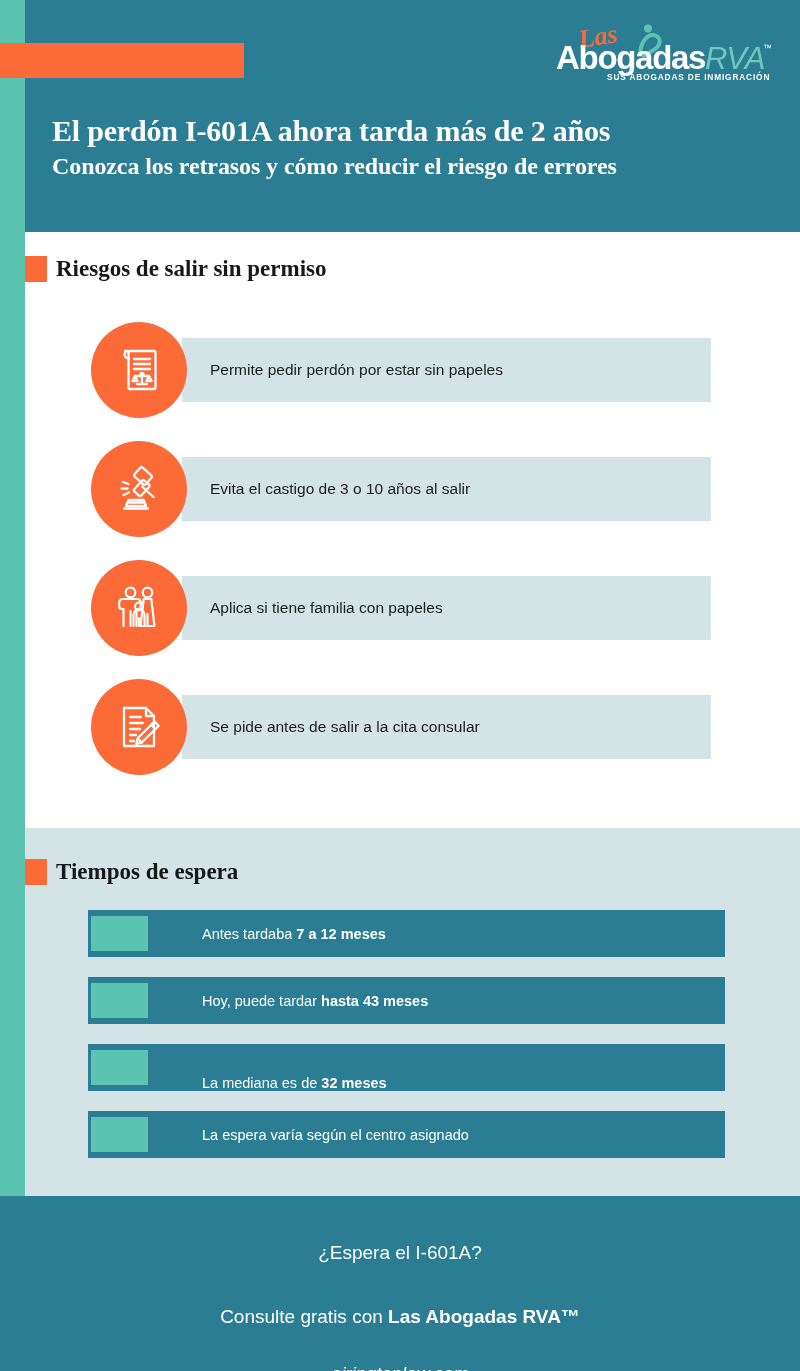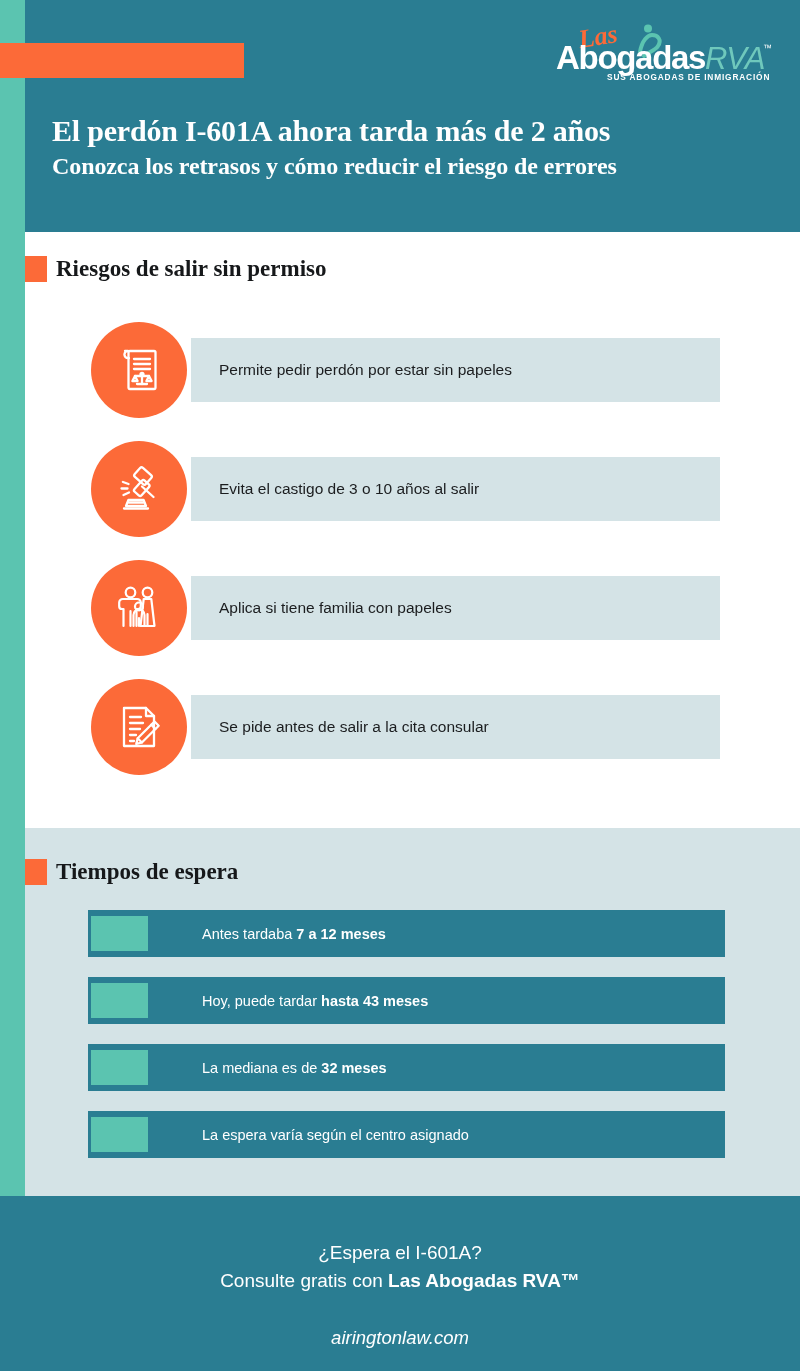--- a/index.html
+++ b/index.html
@@ -120,21 +120,21 @@
 
   .risk-row {
     position: absolute;
     left: 91px;
     width: 620px;
     height: 96px;
   }
 
   .risk-box {
     position: absolute;
-    left: 100px;
+    left: 91px;
     top: 16px;
     width: 529px;
     height: 64px;
     background: #D4E3E6;
     display: flex;
     align-items: center;
   }
 
   .risk-label {
     font-family: "Liberation Sans", sans-serif;
@@ -213,20 +213,21 @@
     font-size: 19px;
     color: #ffffff;
     padding-top: 43px;
     line-height: 28px;
   }
   .footer-line2 {
     font-family: "Liberation Sans", sans-serif;
     font-size: 19px;
     color: #ffffff;
     line-height: 28px;
+    margin-top: 36px;
   }
   .footer-line2 b { font-weight: bold; }
   .footer-url {
     font-family: "Liberation Sans", sans-serif;
     font-size: 18.5px;
     font-style: italic;
     color: #ffffff;
     margin-top: 32px;
   }
 </style>
@@ -367,21 +368,21 @@
     </div>
   </div>
 
   <div class="wait-row" style="top:977px;">
     <div class="wait-chip"></div>
     <div class="wait-label">
       <span>Hoy, puede tardar </span><b>hasta 43 meses</b>
     </div>
   </div>
 
-  <div class="wait-row" style="top:1044px;">
+  <div class="wait-row" style="top:1044px;align-items:flex-end;">
     <div class="wait-chip"></div>
     <div class="wait-label">
       <span>La mediana es de </span><b>32 meses</b>
     </div>
   </div>
 
   <div class="wait-row" style="top:1111px;">
     <div class="wait-chip"></div>
     <div class="wait-label">
       <span>La espera varía según el centro asignado</span><b></b>

